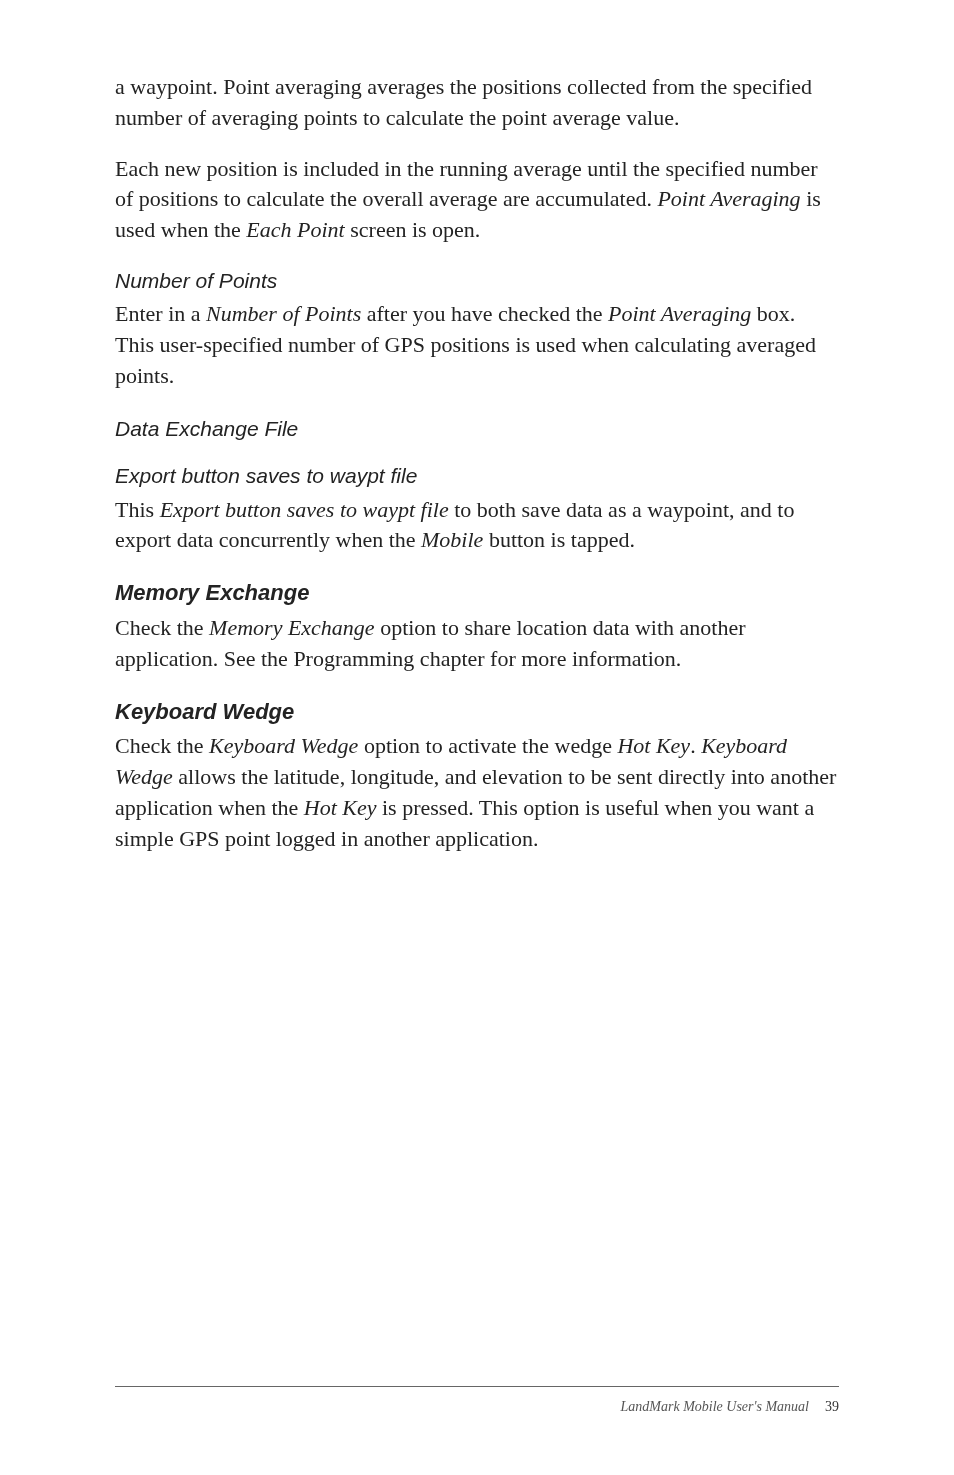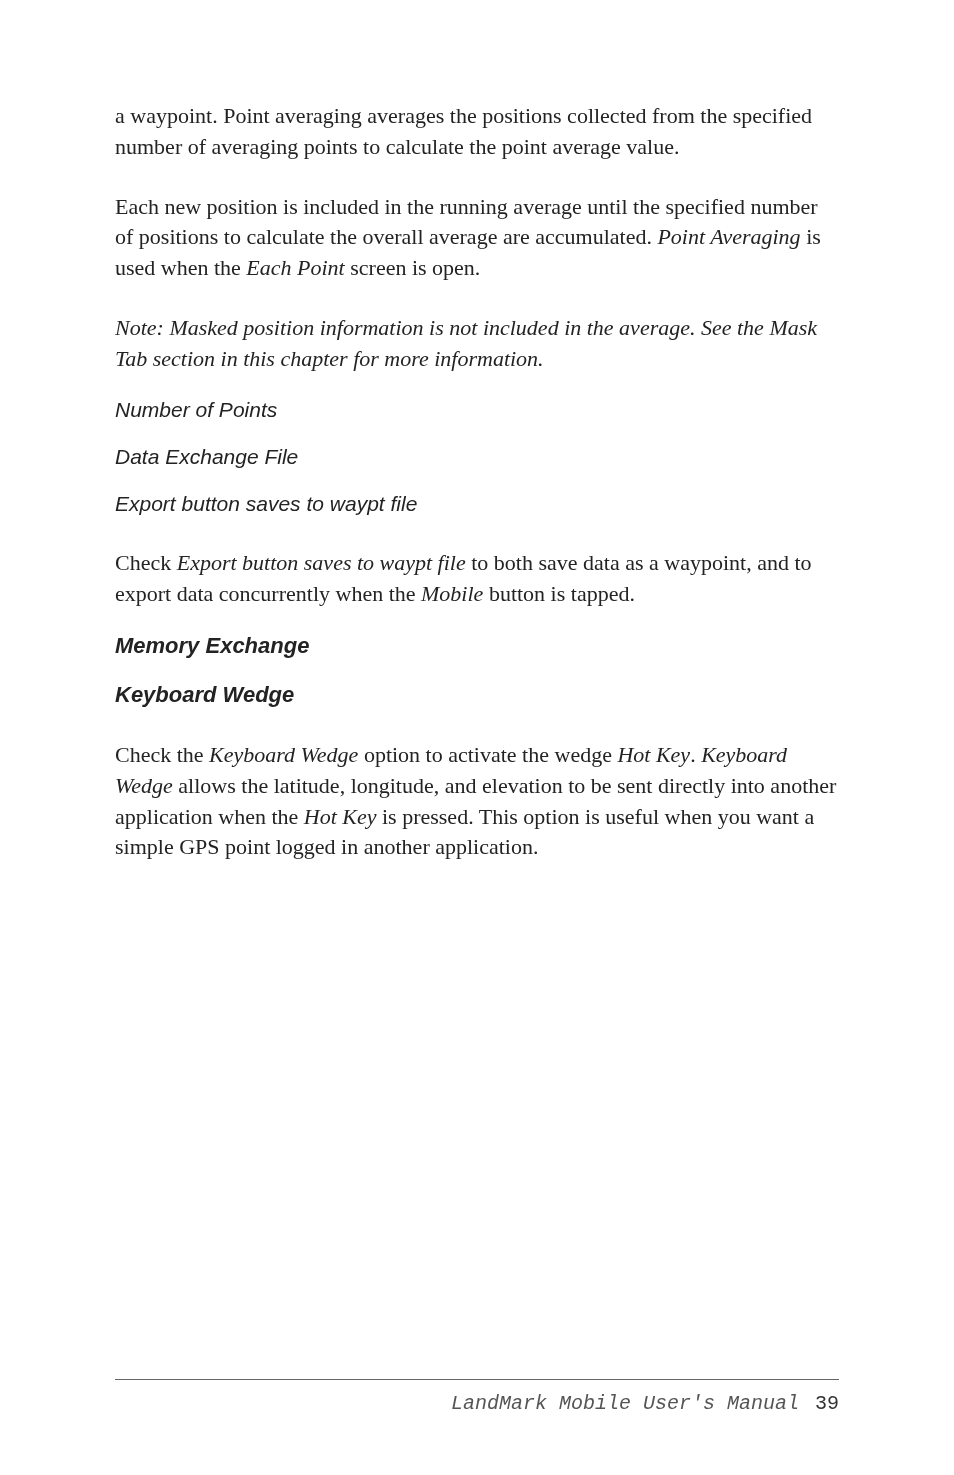--- a/index.html
+++ b/index.html
@@ -15,21 +15,20 @@
       color: #232323;
       padding: 72px 115px 60px 115px;
       position: relative;
     }
     .content {
       font-size: 22px;
       line-height: 1.4;
     }
     p {
       margin-bottom: 20px;
-      margin-top: 29px;
     }
     .italic {
       font-style: italic;
     }
     .sans-italic {
       font-family: 'Segoe UI', 'Helvetica Neue', Arial, sans-serif;
       font-style: italic;
       font-weight: 400;
       font-size: 21px;
       color: #232323;
@@ -54,54 +53,59 @@
       right: 115px;
       left: 115px;
     }
     .footer-line {
       border: none;
       border-top: 1px solid #666;
       margin-bottom: 12px;
     }
     .footer-text {
       text-align: right;
-      font-family: Liberation Mono, monospace;
+      font-family: Liberation Serif, serif;
       font-style: italic;
-      font-size: 20px;
+      font-size: 14px;
       color: #555;
     }
     .footer-text .pagenum {
       font-style: normal;
       margin-left: 16px;
       color: #333;
     }
   </style>
 </head>
 <body>
 
 <div class="content">
 
   <p>a waypoint. Point averaging averages the positions collected from the specified number of averaging points to calculate the point average value.</p>
 
   <p>
     <span>Each new position is included in the running average until the specified number of positions to calculate the overall average are accumulated. </span><span class="italic">Point Averaging</span><span> is used when the </span><span class="italic">Each Point</span><span> screen is open.</span>
   </p>
 
-  <p class="italic">Note: Masked position information is not included in the average. See the Mask Tab section in this chapter for more information.</p>
 
   <div class="sans-italic">Number of Points</div>
+  <p class="tight">
+    <span>Enter in a </span><span class="italic">Number of Points</span><span> after you have checked the </span><span class="italic">Point Averaging</span><span> box. This user-specified number of GPS positions is used when calculating averaged points.</span>
+  </p>
 
   <div class="sans-italic">Data Exchange File</div>
 
   <div class="sans-italic">Export button saves to waypt file</div>
   <p class="tight">
-    <span>Check </span><span class="italic">Export button saves to waypt file</span><span> to both save data as a waypoint, and to export data concurrently when the </span><span class="italic">Mobile</span><span> button is tapped.</span>
+    <span>This </span><span class="italic">Export button saves to waypt file</span><span> to both save data as a waypoint, and to export data concurrently when the </span><span class="italic">Mobile</span><span> button is tapped.</span>
   </p>
 
   <div class="sans-bold-italic">Memory Exchange</div>
+  <p class="tight">
+    <span>Check the </span><span class="italic">Memory Exchange</span><span> option to share location data with another application. See the Programming chapter for more information.</span>
+  </p>
 
   <div class="sans-bold-italic">Keyboard Wedge</div>
   <p class="tight">
     <span>Check the </span><span class="italic">Keyboard Wedge</span><span> option to activate the wedge </span><span class="italic">Hot Key</span><span>. </span><span class="italic">Keyboard Wedge</span><span> allows the latitude, longitude, and elevation to be sent directly into another application when the </span><span class="italic">Hot Key</span><span> is pressed. This option is useful when you want a simple GPS point logged in another application.</span>
   </p>
 
 
 </div>
 
 <div class="footer">

